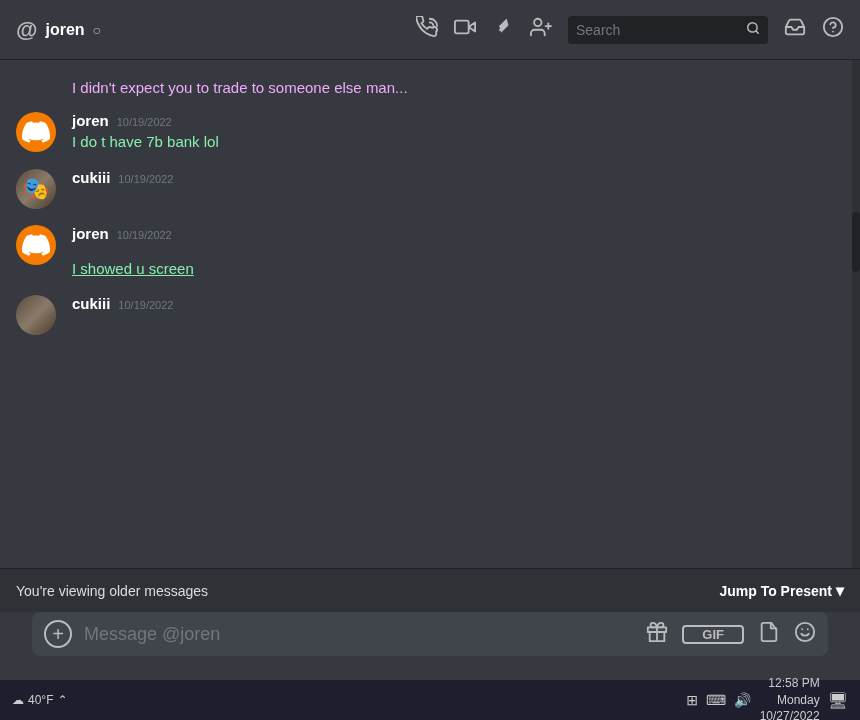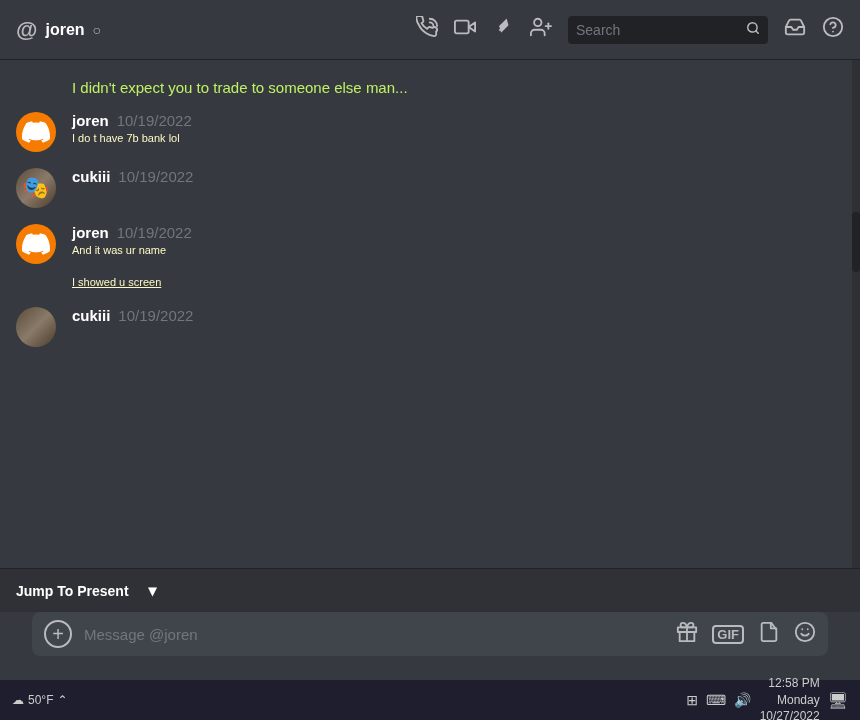--- a/index.html
+++ b/index.html
@@ -118,34 +118,34 @@
       align-items: baseline;
       gap: 8px;
       margin-bottom: 2px;
     }
     .username {
       font-weight: 600;
       font-size: 15px;
       color: #fff;
     }
     .timestamp {
+      font-size: 11px;
+      color: #72767d;
+    }
+    .message-text {
       font-size: 15px;
-      color: #72767d;
-    }
-    .message-text {
-      font-size: 11px;
-      color: #fef9c3;
+      color: #86efac;
       line-height: 1.45;
     }
     .continuation-message {
       padding: 1px 16px 1px 72px;
     }
     .continuation-message .message-text {
       font-size: 15px;
-      color: #bef264;
+      color: #f0abfc;
       line-height: 1.45;
     }
 
     
     .scrollbar {
       position: absolute;
       right: 0;
       top: 0;
       bottom: 0;
       width: 8px;
@@ -171,21 +171,21 @@
       flex-shrink: 0;
       border-top: 1px solid #202225;
     }
     .jump-bar-text {
       font-size: 14px;
       color: #dcddde;
     }
     .jump-button {
       display: flex;
       align-items: center;
-      gap: 20px;
+      gap: 4px;
       color: #fff;
       font-size: 14px;
       font-weight: 600;
       cursor: pointer;
     }
     .jump-chevron { font-size: 16px; }
 
     
     .input-area {
       background: #40444b;
@@ -206,21 +206,21 @@
       font-size: 20px;
       cursor: pointer;
       flex-shrink: 0;
     }
     .message-input {
       flex: 1;
       background: transparent;
       border: none;
       outline: none;
       color: #b9bbbe;
-      font-size: 15px;
+      font-size: 18px;
     }
     .message-input::placeholder { color: #72767d; }
     .input-icons {
       display: flex;
       gap: 14px;
       align-items: center;
     }
     .input-icon {
       color: #b9bbbe;
       font-size: 20px;
@@ -378,41 +378,41 @@
     <div class="avatar discord-orange">
       <svg viewBox="0 0 24 24" xmlns="http://www.w3.org/2000/svg">
         <path d="M20.317 4.37a19.791 19.791 0 0 0-4.885-1.515.074.074 0 0 0-.079.037c-.21.375-.444.864-.608 1.25a18.27 18.27 0 0 0-5.487 0 12.64 12.64 0 0 0-.617-1.25.077.077 0 0 0-.079-.037A19.736 19.736 0 0 0 3.677 4.37a.07.07 0 0 0-.032.027C.533 9.046-.32 13.58.099 18.057c.002.022.015.042.03.052a19.9 19.9 0 0 0 5.993 3.03.078.078 0 0 0 .084-.028 14.09 14.09 0 0 0 1.226-1.994.076.076 0 0 0-.041-.106 13.107 13.107 0 0 1-1.872-.892.077.077 0 0 1-.008-.128 10.2 10.2 0 0 0 .372-.292.074.074 0 0 1 .077-.01c3.928 1.793 8.18 1.793 12.062 0a.074.074 0 0 1 .078.01c.12.098.246.198.373.292a.077.077 0 0 1-.006.127 12.299 12.299 0 0 1-1.873.892.077.077 0 0 0-.041.107c.36.698.772 1.362 1.225 1.993a.076.076 0 0 0 .084.028 19.839 19.839 0 0 0 6.002-3.03.077.077 0 0 0 .032-.054c.5-5.177-.838-9.674-3.549-13.66a.061.061 0 0 0-.031-.03z"></path>
       </svg>
     </div>
     <div class="message-content">
       <div class="message-header">
         <span class="username">joren</span>
         <span class="timestamp">10/19/2022</span>
       </div>
-      <div class="message-text">And it was ur name</div>
       <div class="message-text" style="margin-top:16px;text-decoration:underline;">I showed u screen</div>
     </div>
   </div>
 
   <div class="message-group" style="margin-top:8px;">
     <div style="width:40px;height:40px;border-radius:50%;flex-shrink:0;background:linear-gradient(135deg,#5a4a3a,#8a7a6a,#4a3a2a);"></div>
     <div class="message-content">
       <div class="message-header">
         <span class="username">cukiii</span>
         <span class="timestamp">10/19/2022</span>
       </div>
     </div>
   </div>
 
   <div class="scrollbar">
     <div class="scrollbar-thumb"></div>
   </div>
 </div>
 
 <div class="jump-bar">
+  <span class="jump-bar-text">You're viewing older messages</span>
   <div class="jump-button">
     <span>Jump To Present</span>
     <span class="jump-chevron">▾</span>
   </div>
 </div>
 
 <div style="padding: 0 16px 8px;">
   <div class="input-area">
     <div class="add-btn">+</div>
     <input class="message-input" type="text" placeholder="Message @joren" style="">
@@ -421,21 +421,21 @@
       <span class="input-icon">
         <svg width="22" height="22" viewBox="0 0 24 24" fill="none" stroke="#b9bbbe" stroke-width="2" stroke-linecap="round" stroke-linejoin="round">
           <polyline points="20 12 20 22 4 22 4 12"></polyline>
           <rect x="2" y="7" width="20" height="5"></rect>
           <line x1="12" y1="22" x2="12" y2="7"></line>
           <path d="M12 7H7.5a2.5 2.5 0 010-5C11 2 12 7 12 7z"></path>
           <path d="M12 7h4.5a2.5 2.5 0 000-5C13 2 12 7 12 7z"></path>
         </svg>
       </span>
 
-      <span class="input-icon" style="font-size:13px;font-weight:700;border:2px solid #b9bbbe;border-radius:4px;padding:1px 3px;line-height:1;">GIF</span>
+      <span class="input-icon" style="font-size:13px;font-weight:700;border:2px solid #b9bbbe;border-radius:4px;padding:1px 18px;line-height:1;">GIF</span>
 
       <span class="input-icon">
         <svg width="22" height="22" viewBox="0 0 24 24" fill="none" stroke="#b9bbbe" stroke-width="2" stroke-linecap="round" stroke-linejoin="round">
           <path d="M14.5 2H6a2 2 0 00-2 2v16a2 2 0 002 2h12a2 2 0 002-2V9.5L14.5 2z"></path>
           <polyline points="14 2 14 8 20 8"></polyline>
         </svg>
       </span>
 
       <span class="input-icon">
         <svg width="22" height="22" viewBox="0 0 24 24" fill="none" stroke="#b9bbbe" stroke-width="2" stroke-linecap="round" stroke-linejoin="round">
@@ -445,21 +445,21 @@
           <line x1="15" y1="9" x2="15.01" y2="9"></line>
         </svg>
       </span>
     </div>
   </div>
 </div>
 
 <div class="taskbar">
   <div class="taskbar-weather">
     <span>☁</span>
-    <span>50°F</span>
+    <span>40°F</span>
     <span>⌃</span>
   </div>
   <div class="taskbar-spacer"></div>
   <div class="taskbar-icons">
     <span>⊞</span>
     <span>⌨</span>
     <span>🔊</span>
   </div>
   <div class="taskbar-clock">
     <div>12:58 PM</div>

